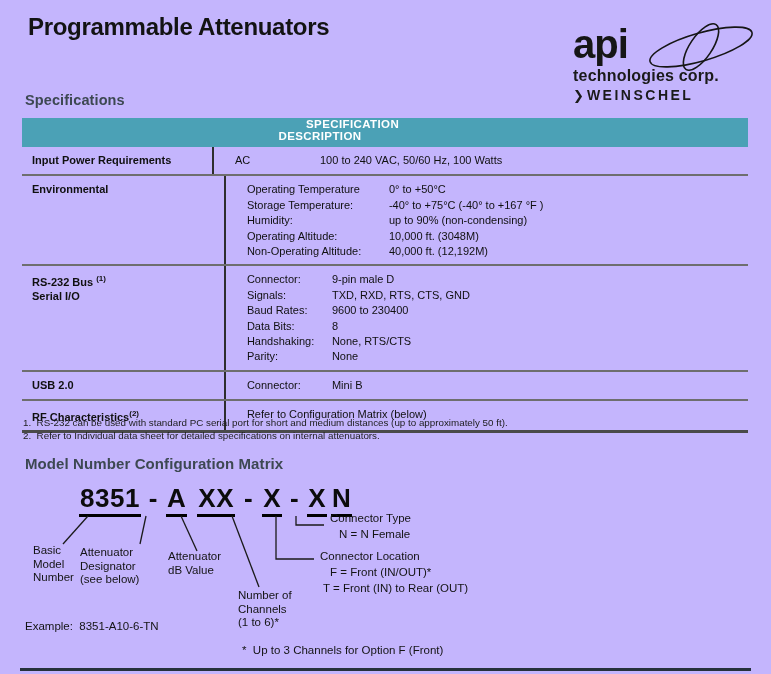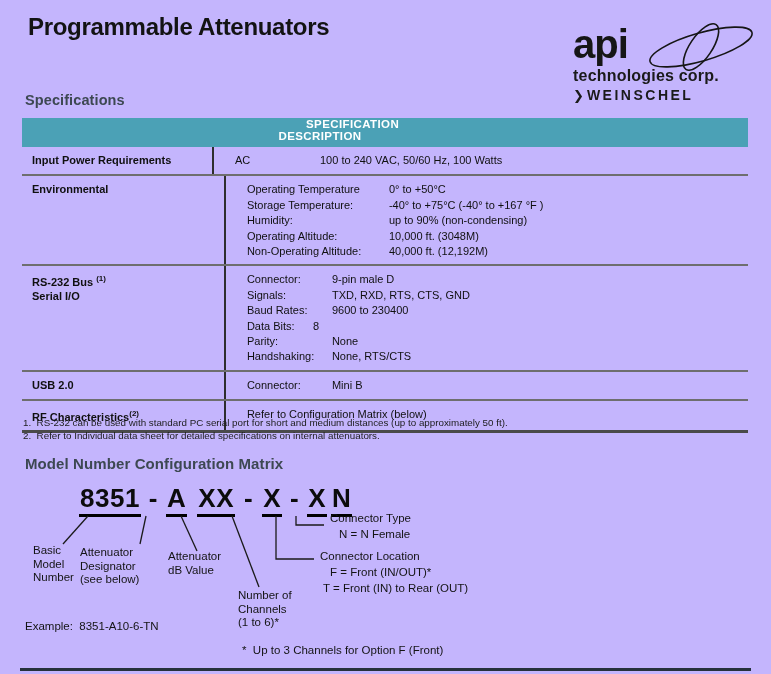--- a/index.html
+++ b/index.html
@@ -110,23 +110,23 @@
         </div>
         <div class="t-row">
           <div class="spec-cell">
             <div class="spec-name">RS-232 Bus<sup class="gap">(1)</sup></div>
             <div class="spec-name">Serial I/O</div>
           </div>
           <div class="desc-cell">
             <div class="desc-line"><span class="desc-label" style="width: 85px;">Connector:</span><span class="desc-value">9-pin male D</span></div>
             <div class="desc-line"><span class="desc-label" style="width: 85px;">Signals:</span><span class="desc-value">TXD, RXD, RTS, CTS, GND</span></div>
             <div class="desc-line"><span class="desc-label" style="width: 85px;">Baud Rates:</span><span class="desc-value">9600 to 230400</span></div>
-            <div class="desc-line"><span class="desc-label" style="width: 66px;">Data Bits:</span><span class="desc-value">8</span></div>
+            <div class="desc-line"><span class="desc-label" style="width: 85px;">Data Bits:</span><span class="desc-value">8</span></div>
+            <div class="desc-line"><span class="desc-label" style="width: 85px;">Handshaking:</span><span class="desc-value">None, RTS/CTS</span></div>
             <div class="desc-line"><span class="desc-label" style="width: 85px;">Parity:</span><span class="desc-value">None</span></div>
-            <div class="desc-line"><span class="desc-label" style="width: 85px;">Handshaking:</span><span class="desc-value">None, RTS/CTS</span></div>
           </div>
         </div>
         <div class="t-row single">
           <div class="spec-cell">
             <div class="spec-name">USB 2.0</div>
           </div>
           <div class="desc-cell">
             <div class="desc-line"><span class="desc-label" style="width: 85px;">Connector:</span><span class="desc-value">Mini B</span></div>
           </div>
         </div>

